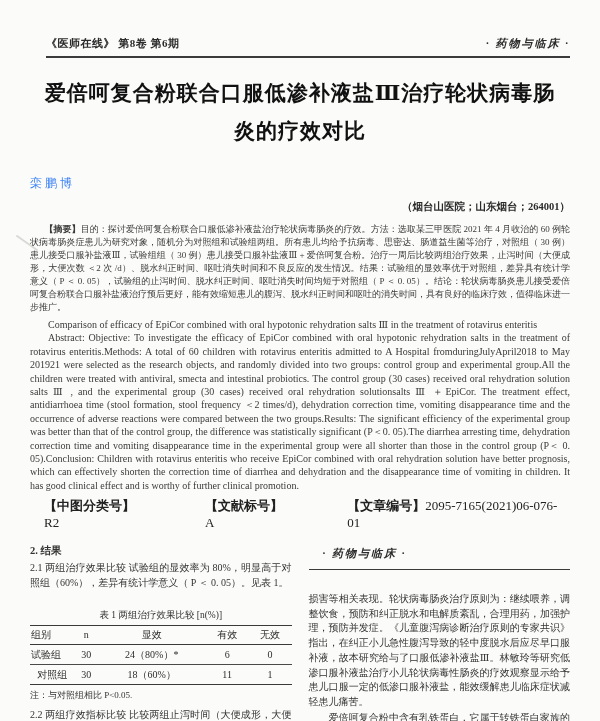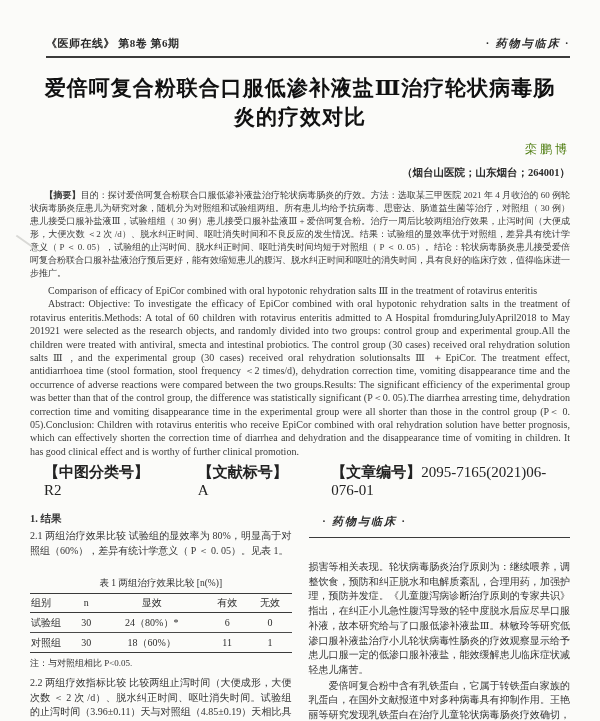--- a/index.html
+++ b/index.html
@@ -22,39 +22,39 @@
     margin-left:16px;
   }
   .runhead .journal { font-weight:bold; letter-spacing:0.5px; }
   .head-section { font-weight:bold; font-style:italic; letter-spacing:2px; }
 
   
   .title {
     margin-top:16px;
     text-align:center;
     font-size:21px; font-weight:bold; color:#111;
-    line-height:29px; letter-spacing:1px;
+    line-height:38px; letter-spacing:1px;
     padding:0 8px;
   }
-  .author { text-align:right; font-size:12px; margin-top:9px; color:#4d7c0f; letter-spacing:3px;}
+  .author { text-align:left; font-size:12px; margin-top:25px; color:#3b82f6; letter-spacing:3px;}
   .affil  { text-align:right; font-size:10.5px; font-weight:bold; margin-top:8px; color:#2b2b2b; }
 
   
   .abstract {
     margin-top:9px;
     font-size:9px; line-height:13px;
     text-align:justify; color:#3a3a3a;
     text-indent:1.6em;
   }
   .abstract .tag { font-weight:bold; }
 
   .en-abstract { margin-top:4px; font-size:10px; line-height:13.4px; text-align:justify; color:#3a3a3a; }
   .en-abstract p { text-indent:1.8em; }
 
-  .meta { margin-top:5px; font-size:15px; color:#222; display:flex; gap:40px; padding-left:14px; }
+  .meta { margin-top:5px; font-size:13px; color:#222; display:flex; gap:55px; padding-left:14px; }
   .meta .lab { font-weight:bold; }
 
   
   .columns { display:flex; gap:17px; margin-top:13px; }
   .col { width:50%; font-size:10px; line-height:14.7px; text-align:justify; color:#333; }
 
   .sec-head { font-weight:bold; font-size:10.5px; margin-bottom:2px; }
   .col p.body-par { margin-bottom:1px; }
   .indent { text-indent:2em; }
 
@@ -62,21 +62,21 @@
   table.data-table {
     width:100%; border-collapse:collapse;
     font-size:10px; line-height:12px; color:#2d2d2d;
     margin-top:2px;
   }
   table.data-table th {
     font-weight:normal; border-top:1.5px solid #3a3a3a; border-bottom:1px solid #3a3a3a;
     padding:3px 1px; text-align:center;
   }
   table.data-table td { padding:3.5px 1px; text-align:center; border-bottom:1px solid #4a4a4a; }
-  table.data-table tbody tr:last-child td { border-bottom:1.5px solid #3a3a3a; }
+  table.data-table tbody tr:last-child td { border-bottom:1.5px solid #3a3a3a;text-align:center; }
   table.data-table th:first-child, table.data-table td:first-child { text-align:left; width:17%; }
   .tbl-note { font-size:9px; margin:3px 0 5px 0; color:#333; }
 
   
   .col-runhead {
     font-weight:bold; font-style:italic; letter-spacing:2px;
     font-size:11px; color:#2b2b2b;
     padding:2px 0 8px 14px;
     border-bottom:1.5px solid #3b3b3b;
     margin-bottom:22px;
@@ -114,21 +114,21 @@
 
   <div class="meta">
     <span><span class="lab">【中图分类号】</span><span>R2</span></span>
     <span><span class="lab">【文献标号】</span><span>A</span></span>
     <span><span class="lab">【文章编号】</span><span>2095-7165(2021)06-076-01</span></span>
   </div>
 
   <div class="columns">
 
     <div class="col">
-      <div class="sec-head">1. 结果</div>
+      <div class="sec-head">2. 结果</div>
       <p class="body-par">2.1 两组治疗效果比较 试验组的显效率为 80%，明显高于对照组（60%），差异有统计学意义（ P ＜ 0. 05）。见表 1。</p>
 
       <div class="tbl-caption">表 1 两组治疗效果比较 [n(%)]</div>
       <table class="data-table" data-table="left_column.table1">
           <thead>
             <tr>
               <th>组别</th>
               <th>n</th>
               <th>显效</th>
               <th>有效</th>

